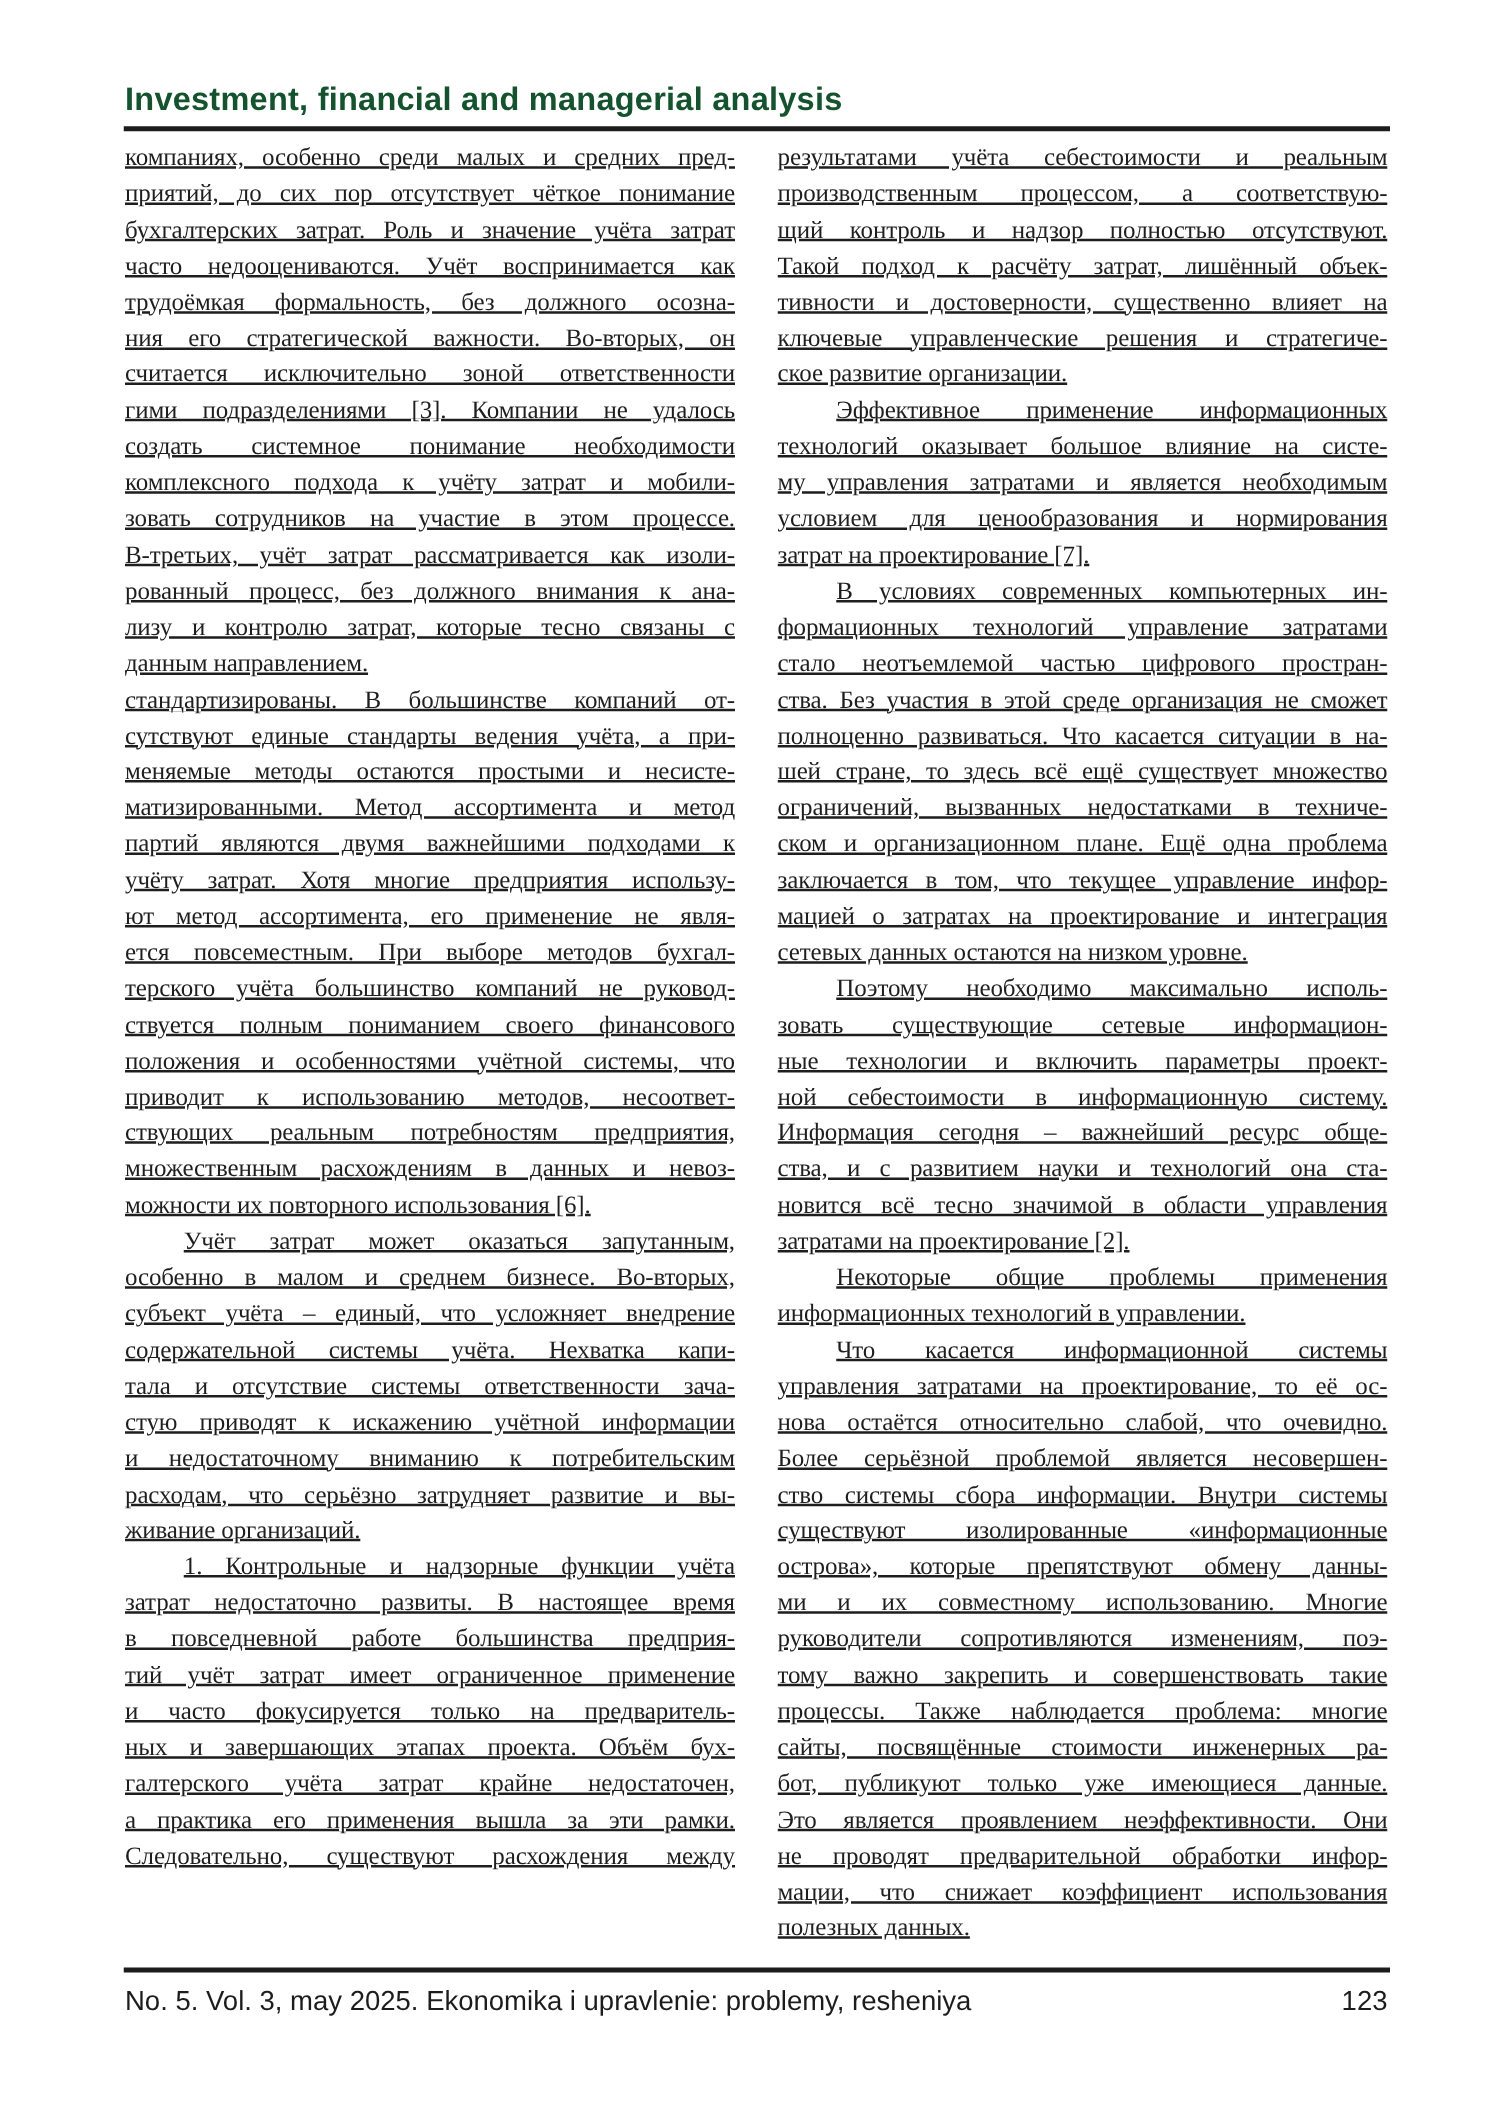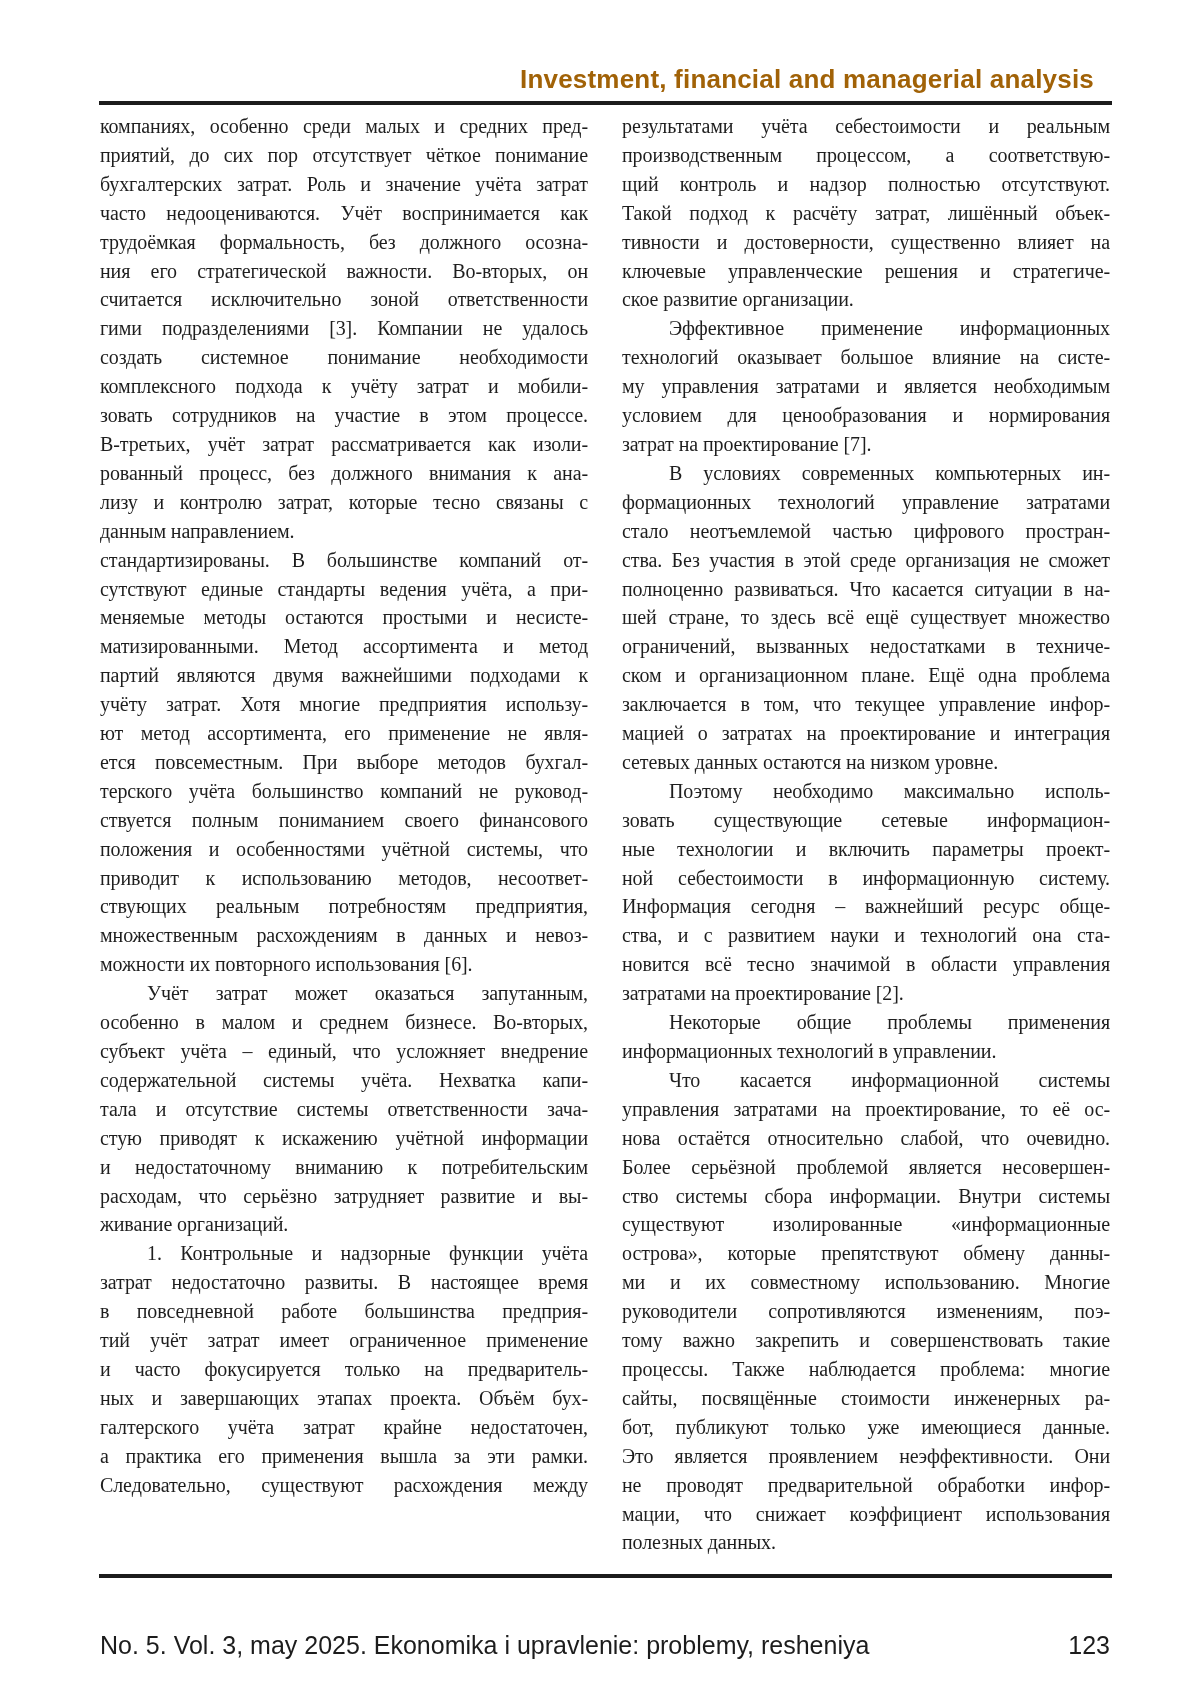--- a/index.html
+++ b/index.html
@@ -7,65 +7,65 @@
     position:relative;
     width:1200px;height:1698px;
     background:#ffffff;
     font-family:"Liberation Serif","DejaVu Serif",serif;
     color:#1e1e1e;
     overflow:hidden;
     margin:0 auto;
   }
   .header-title{
     position:absolute;
-    top:64px;right:106px;left:100px;
-    text-align:right;
+    top:64px;right:84px;left:100px;
+    text-align:left;
     font-family:"Liberation Sans","DejaVu Sans",sans-serif;
     font-weight:bold;
     font-size:26px;
     line-height:30px;
-    color:#a16207;
+    color:#14532d;
     letter-spacing:0.2px;
   }
   .rule{
     position:absolute;
     left:99px;width:1013px;height:4px;
     background:#1c1c1c;
   }
   .header-rule{top:101px;}
   .footer-rule{top:1574px;}
   .columns{
     position:absolute;
     top:112px;left:100px;
     width:1010px;
     display:flex;
     gap:34px;
+    text-decoration:underline;
   }
   .col{width:488px;}
   .line{
     font-size:20px;
     line-height:28.9px;
     letter-spacing:-0.1px;
     text-align:justify;
     text-align-last:justify;
     white-space:normal;
     overflow:hidden;
   }
   .line.indent{text-indent:47px;}
   .line.end{text-align-last:left;}
   .footer{
     position:absolute;
     top:1586px;left:100px;right:90px;
     display:flex;
     justify-content:space-between;
     font-family:"Liberation Sans","DejaVu Sans",sans-serif;
-    font-size:25px;
+    font-size:22px;
     line-height:30px;
     color:#1c1c1c;
-    margin-top:44px;
   }
 </style>
 </head>
 <body>
 
 <div class="page">
   <div class="header-title">Investment, financial and managerial analysis</div>
   <div class="rule header-rule"></div>
 
   <div class="columns">

